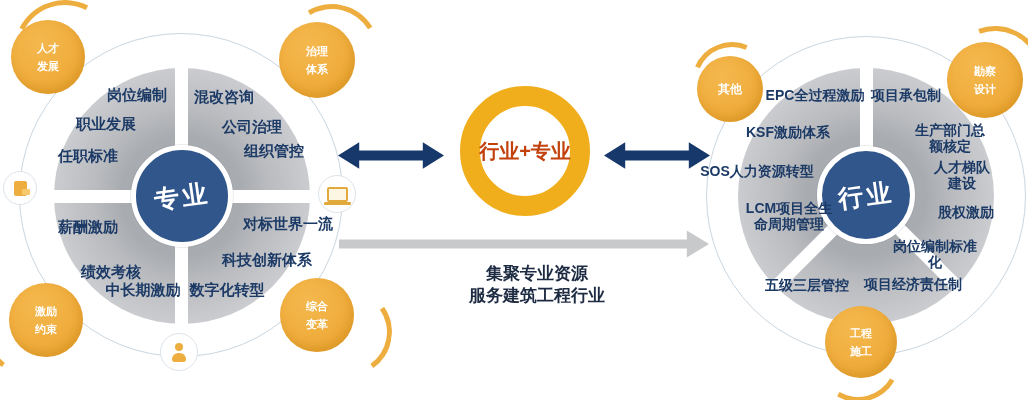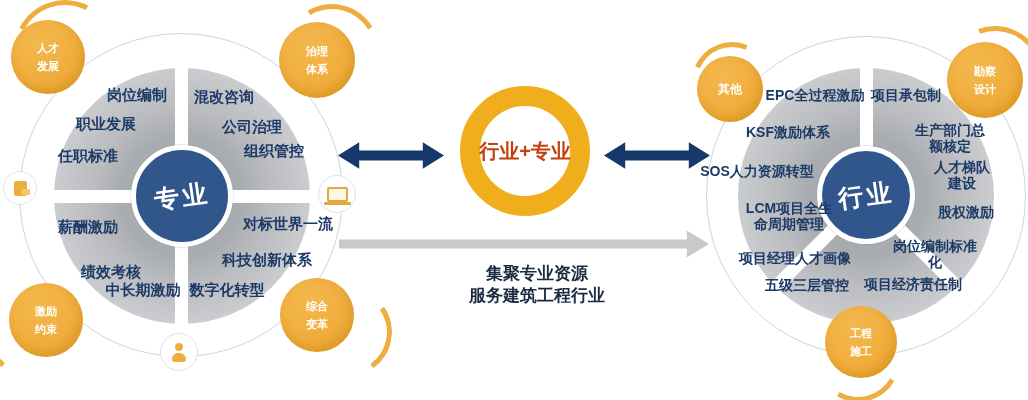--- a/index.html
+++ b/index.html
@@ -117,21 +117,20 @@
 
   <div class="lbl lbl-r" style="left:815px;top:95px;">EPC全过程激励</div>
   <div class="lbl lbl-r" style="left:906px;top:95px;">项目承包制</div>
   <div class="lbl lbl-r" style="left:788px;top:132px;">KSF激励体系</div>
   <div class="lbl lbl-r" style="left:950px;top:138px;">生产部门总额核定</div>
   <div class="lbl lbl-r" style="left:962px;top:175px;">人才梯队建设</div>
   <div class="lbl lbl-r" style="left:757px;top:171px;">SOS人力资源转型</div>
   <div class="lbl lbl-r" style="left:757px;top:216px;margin-left:32px;">LCM项目全生
 命周期管理</div>
   <div class="lbl lbl-r" style="left:966px;top:212px;">股权激励</div>
-  <div class="lbl lbl-r" style="left:795px;top:258px;">项目经理人才画像</div>
   <div class="lbl lbl-r" style="left:935px;top:254px;">岗位编制标准化</div>
   <div class="lbl lbl-r" style="left:807px;top:285px;">五级三层管控</div>
   <div class="lbl lbl-r" style="left:913px;top:284px;">项目经济责任制</div>
 
   <div class="badge badge-lg" style="left:730px;top:89px;width:66px;height:66px;">其他</div>
   <div class="badge" style="left:985px;top:80px;width:76px;height:76px;">勘察
 设计</div>
   <div class="badge" style="left:861px;top:342px;width:72px;height:72px;">工程
 施工</div>
 

